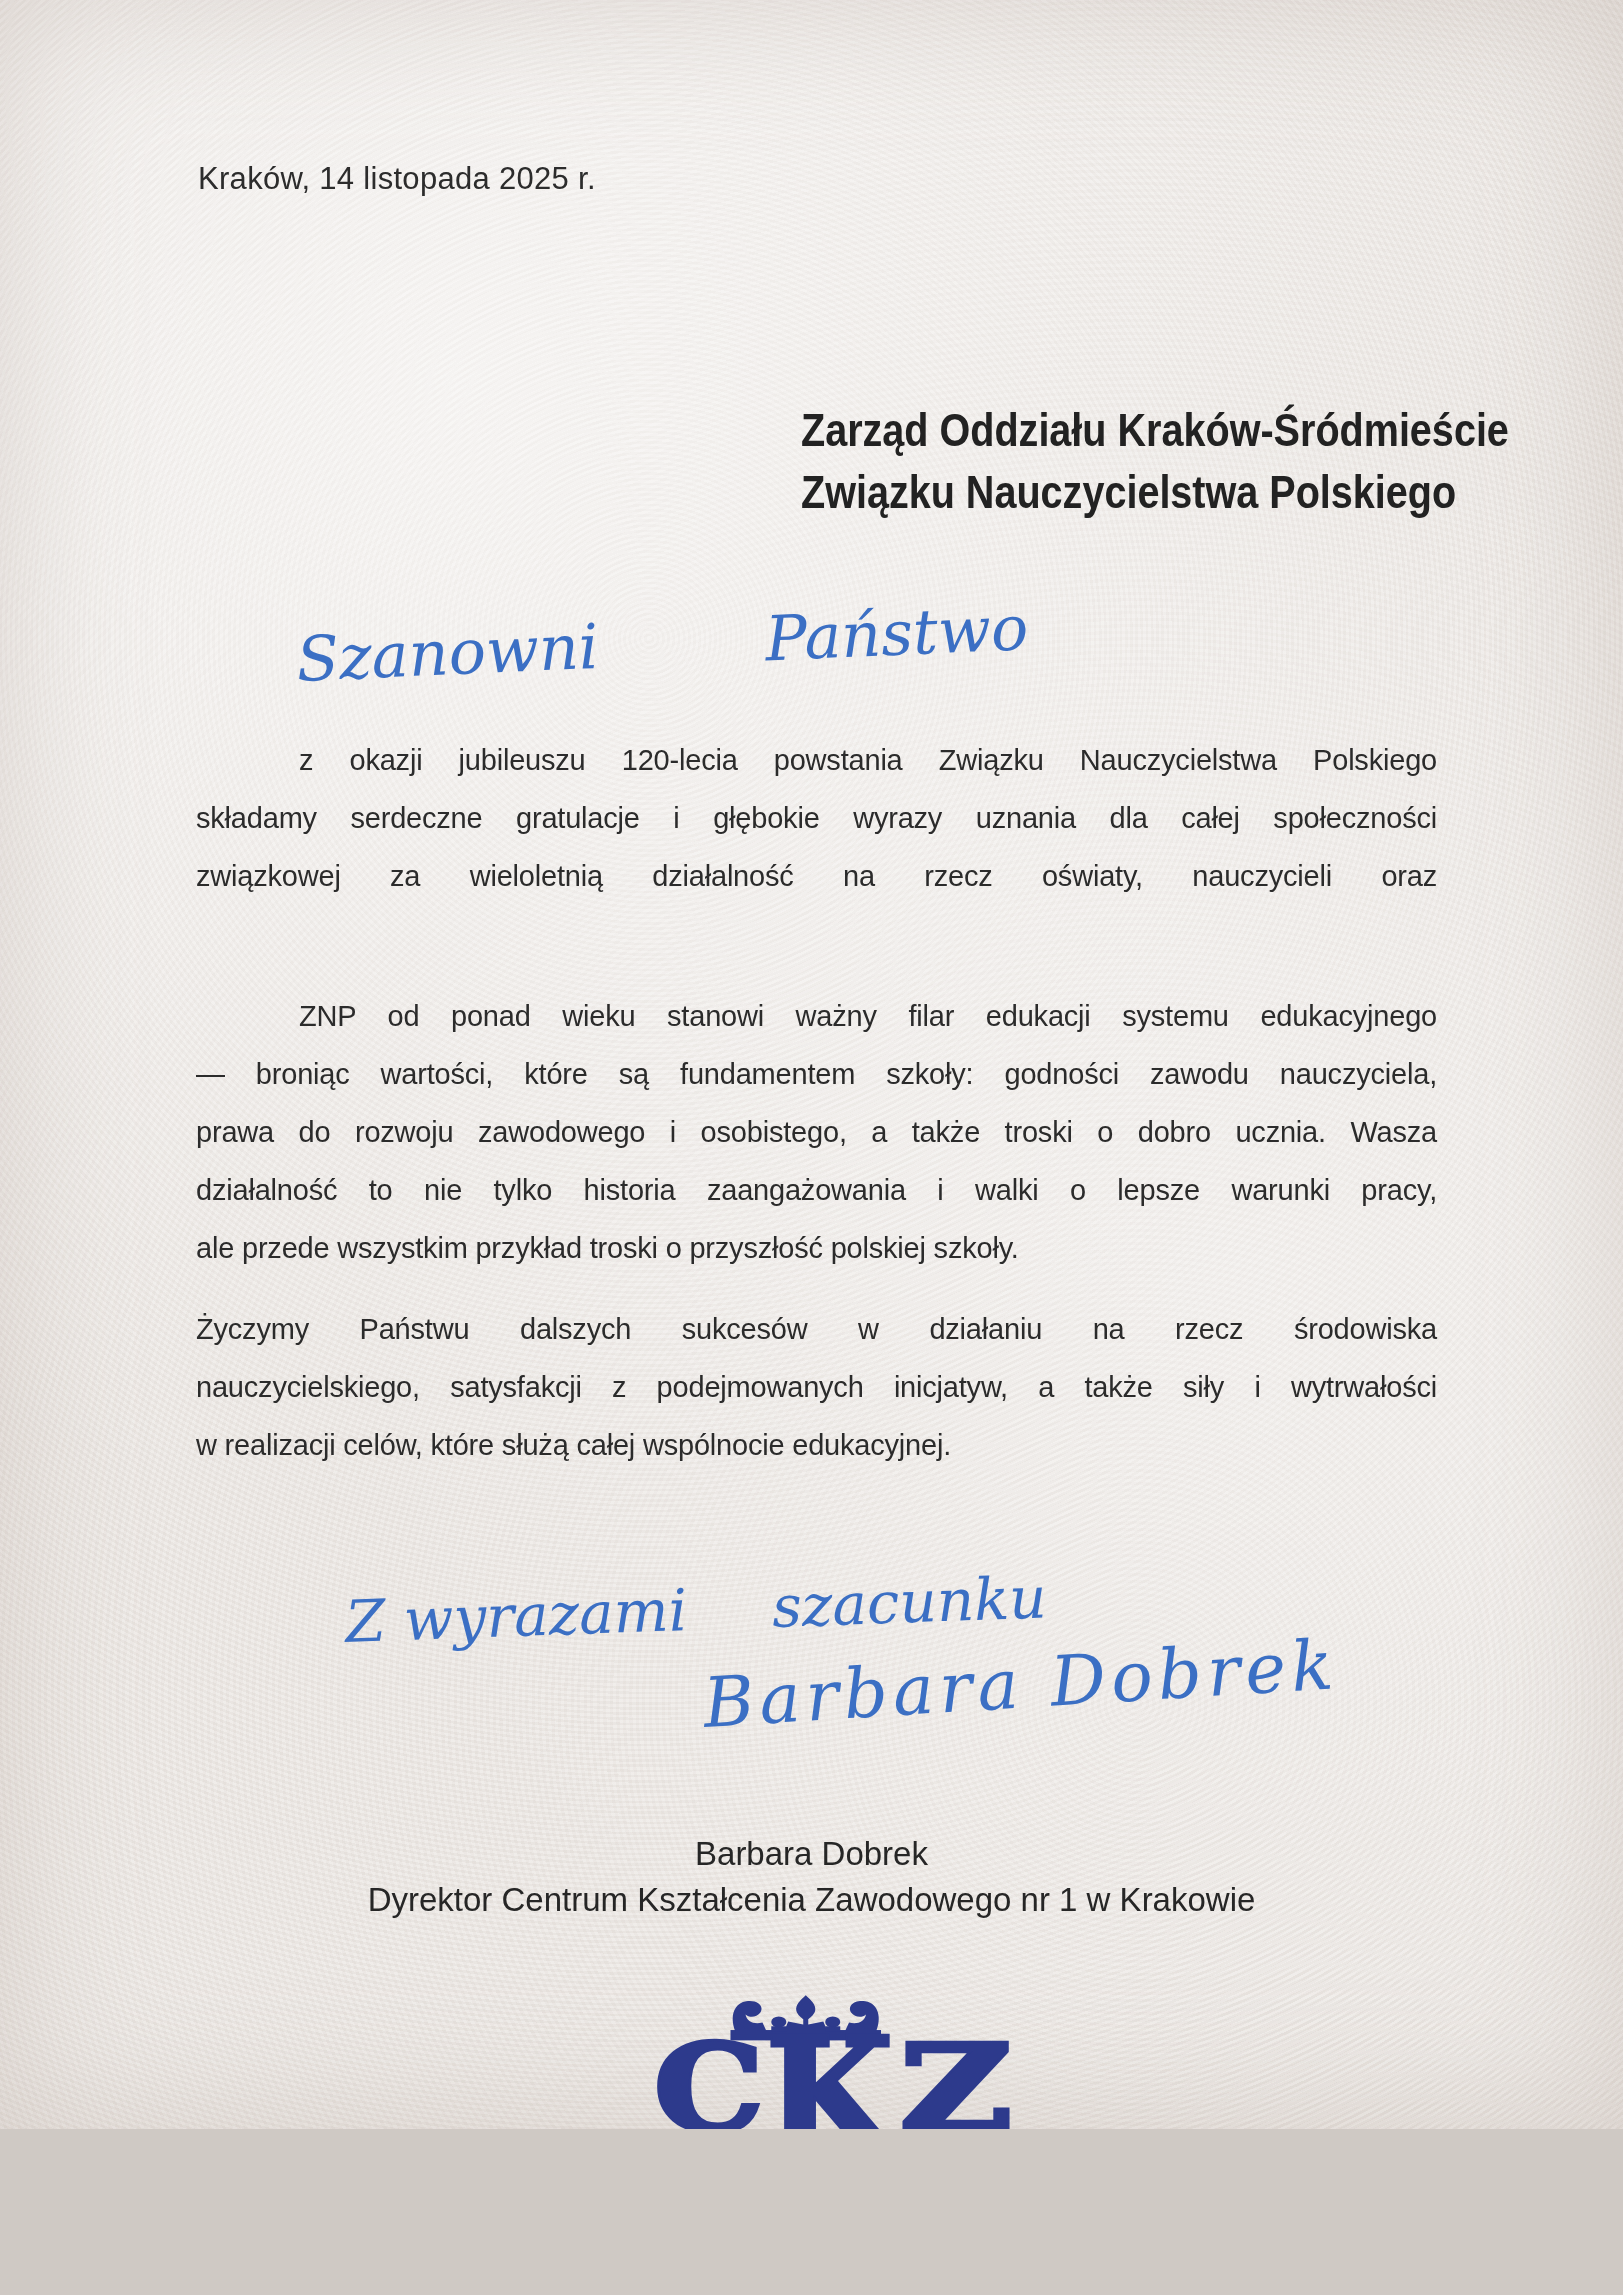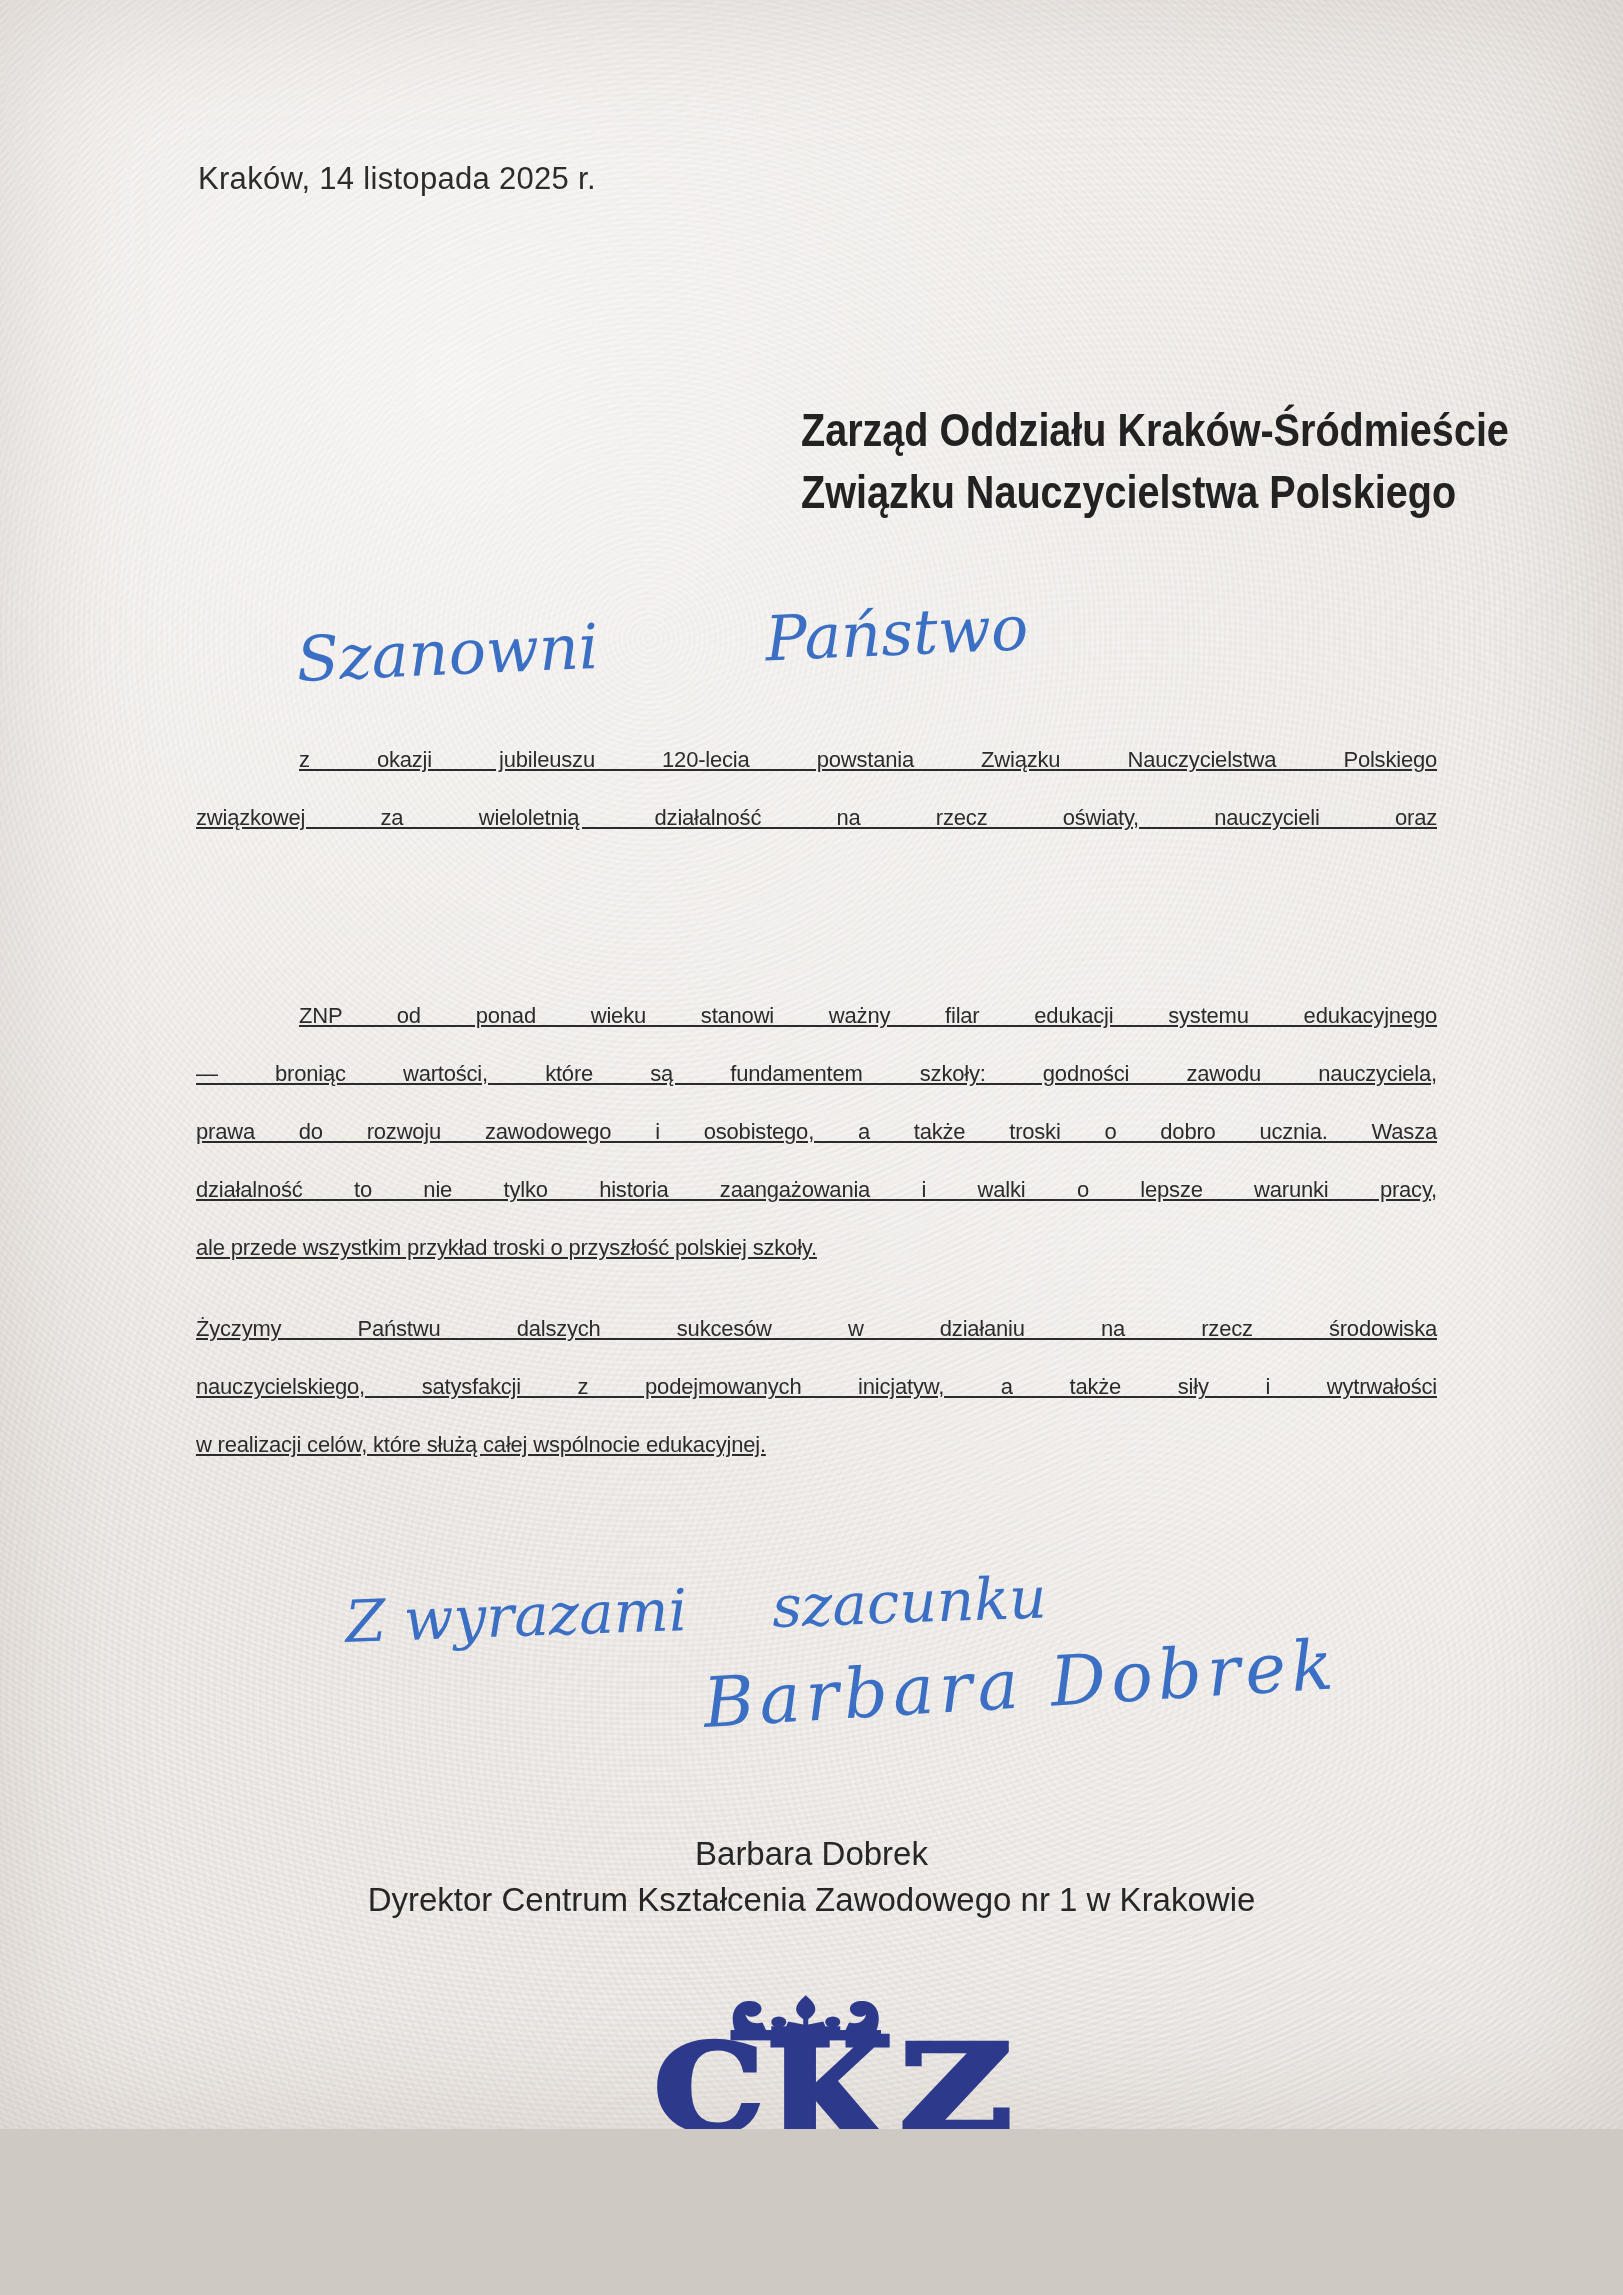--- a/index.html
+++ b/index.html
@@ -27,21 +27,21 @@
     white-space:nowrap;color:#222;
   }
   .hand{
     font-family:"DejaVu Serif", serif;
     font-style:italic;
     color:#3b6fc4;
     white-space:nowrap;
   }
   .greeting{left:295px;top:623px;font-size:62px;transform:rotate(-2.5deg);transform-origin:left top;}
   .greeting .w2{margin-left:167px;}
-  .para{left:196px;width:1241px;font-size:22px;line-height:58px;letter-spacing:-0.2px;color:#2b2b2b;text-decoration:underline;}
+  .para{left:196px;width:1241px;font-size:29px;line-height:58px;letter-spacing:-0.2px;color:#2b2b2b;}
   .para1{top:731px;}
   .para2{top:987px;}
   .para3{top:1300px;}
   .line{text-align:justify;text-align-last:justify;}
   .line.last{text-align-last:left;}
   .line.first{text-indent:103px;}
   .closing{left:344px;top:1588px;font-size:58px;transform:rotate(-2deg);transform-origin:left top;}
   .closing .w2{margin-left:85px;}
   .signature{left:701px;top:1663px;font-size:69px;letter-spacing:5.2px;transform:rotate(-3.5deg);transform-origin:left top;}
   .signer{left:0;top:1831px;width:1623px;text-align:center;font-size:33px;line-height:46px;color:#262626;}
@@ -64,20 +64,21 @@
     <div>Zarząd Oddziału Kraków-Śródmieście</div>
     <div>Związku Nauczycielstwa Polskiego</div>
   </div>
 
   <div class="abs hand greeting">
     <span class="w1">Szanowni</span><span class="w2">Państwo</span>
   </div>
 
   <div class="abs para para1">
       <div class="line first">z okazji jubileuszu 120-lecia powstania Związku Nauczycielstwa Polskiego</div>
+      <div class="line">składamy serdeczne gratulacje i głębokie wyrazy uznania dla całej społeczności</div>
       <div class="line">związkowej za wieloletnią działalność na rzecz oświaty, nauczycieli oraz</div>
     </div>
   <div class="abs para para2">
       <div class="line first">ZNP od ponad wieku stanowi ważny filar edukacji systemu edukacyjnego</div>
       <div class="line">— broniąc wartości, które są fundamentem szkoły: godności zawodu nauczyciela,</div>
       <div class="line">prawa do rozwoju zawodowego i osobistego, a także troski o dobro ucznia. Wasza</div>
       <div class="line">działalność to nie tylko historia zaangażowania i walki o lepsze warunki pracy,</div>
       <div class="line last">ale przede wszystkim przykład troski o przyszłość polskiej szkoły.</div>
     </div>
   <div class="abs para para3">

